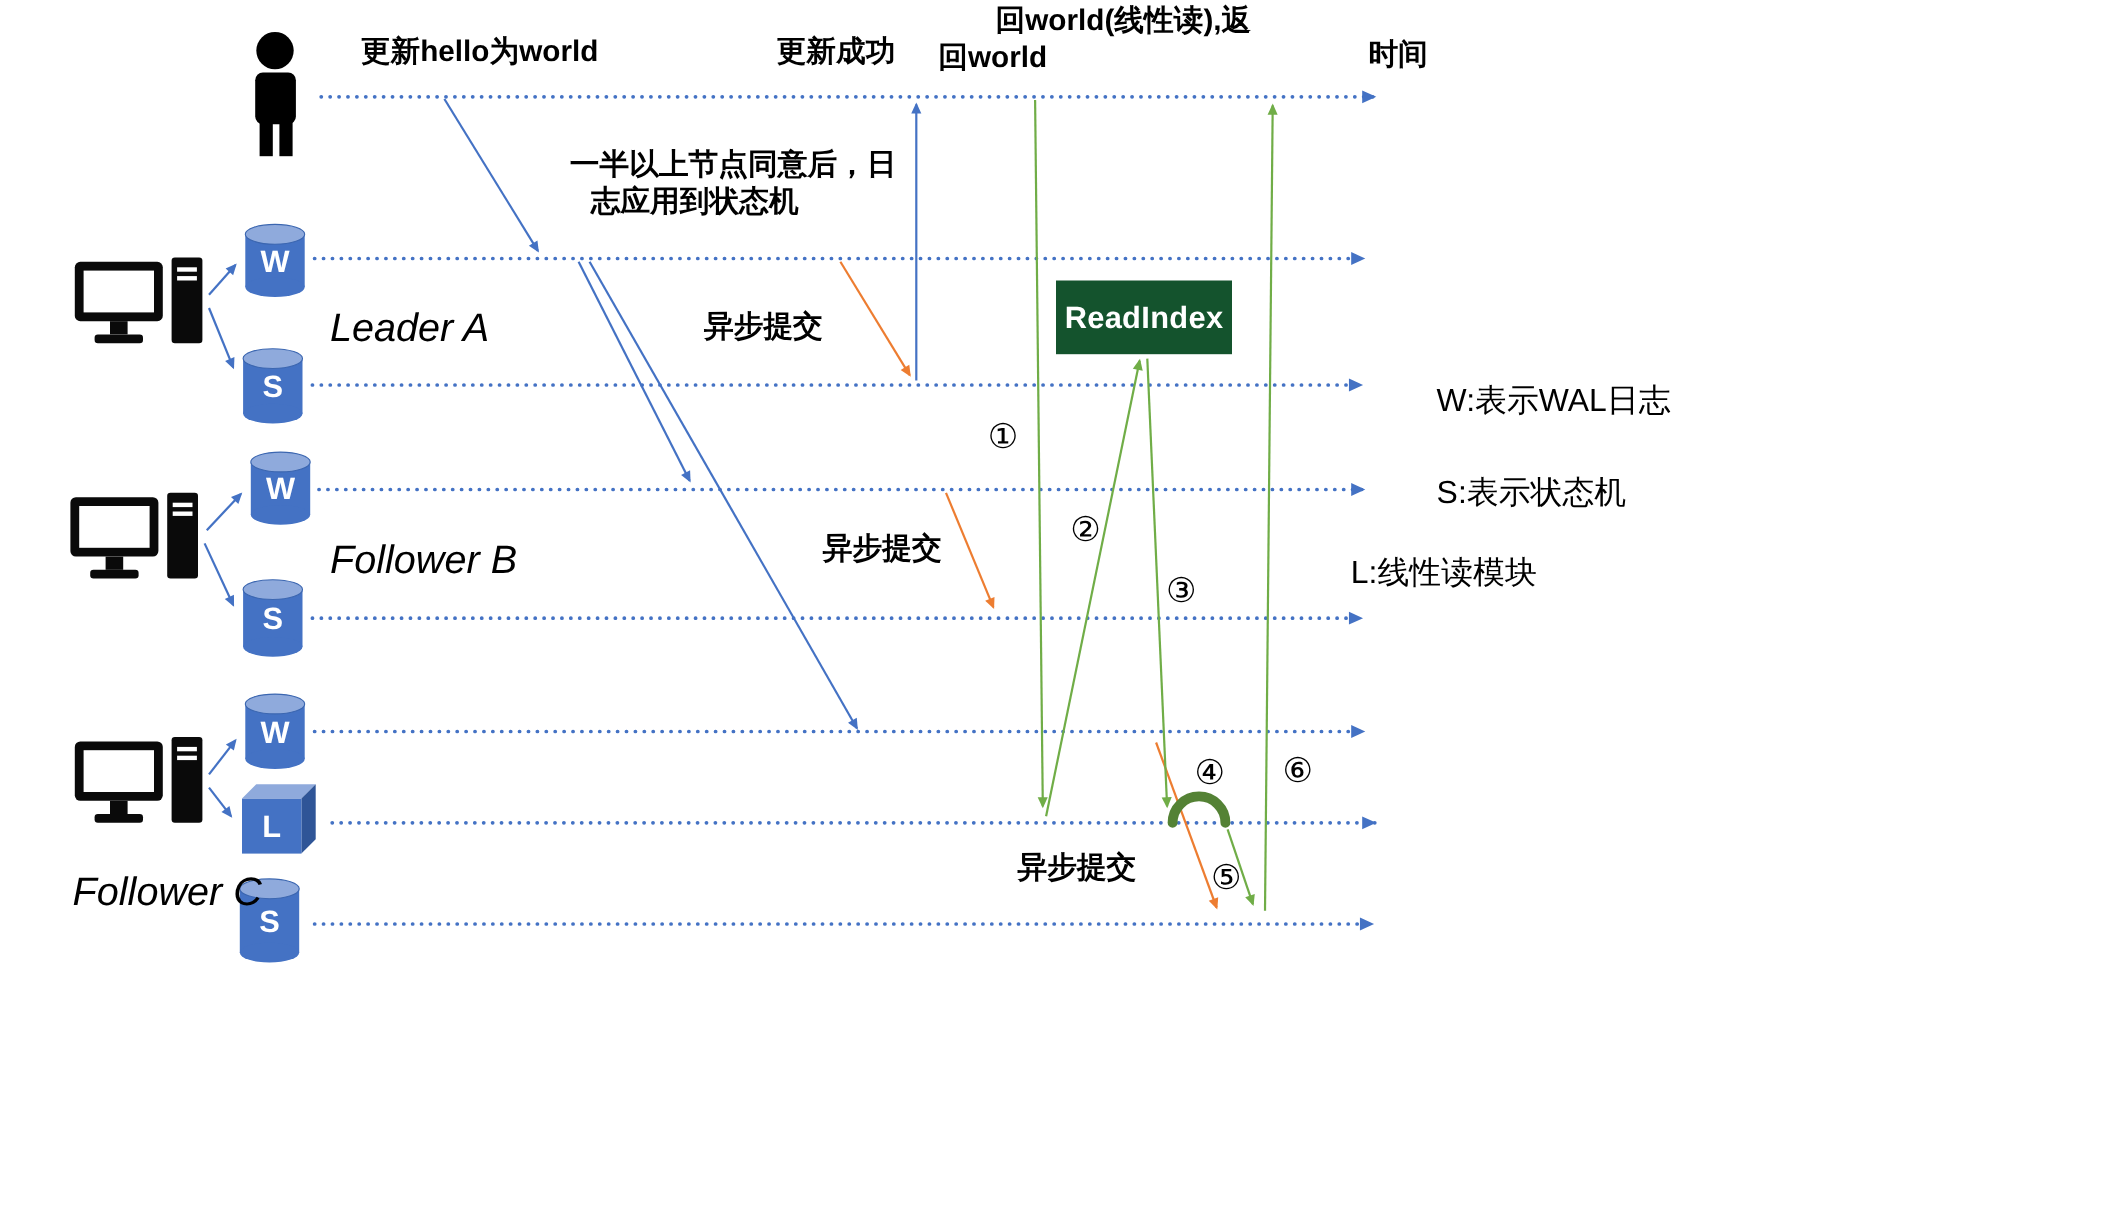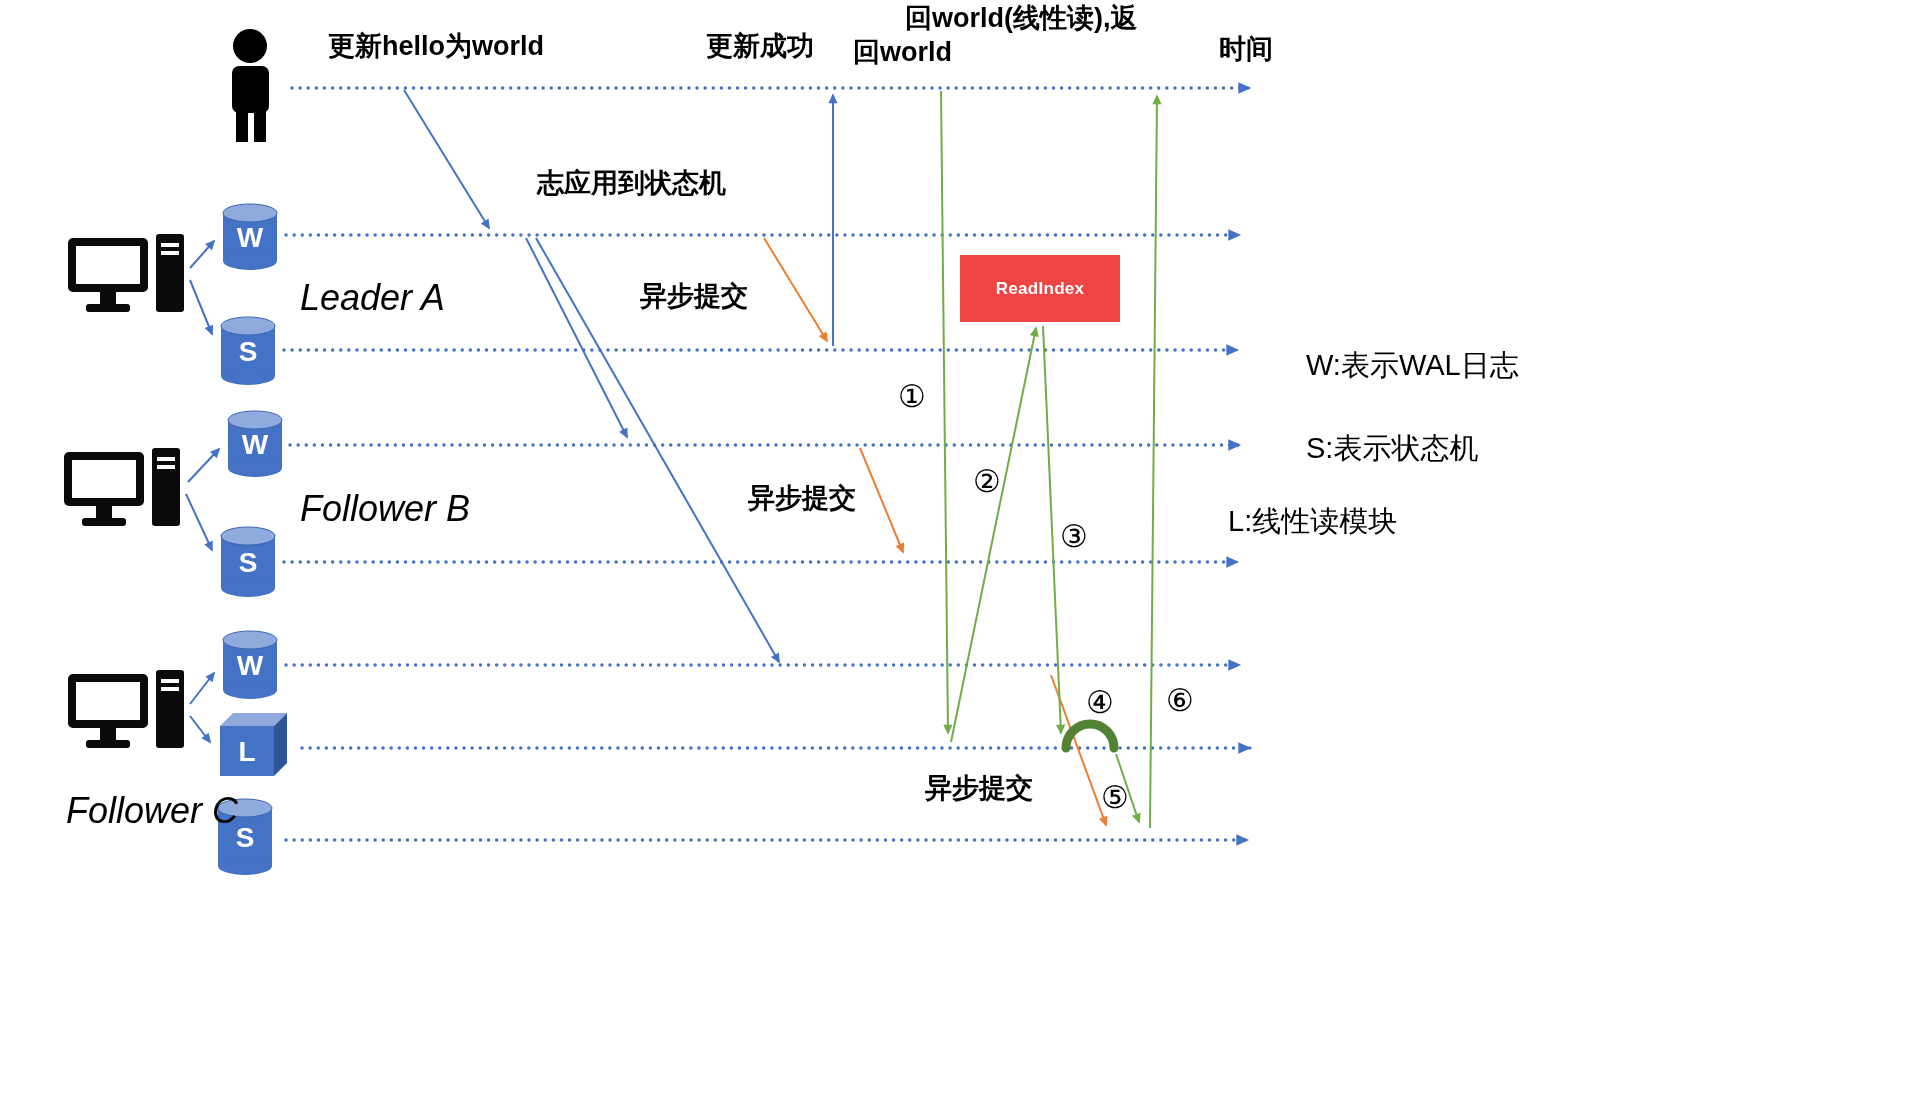--- a/index.html
+++ b/index.html
@@ -6,22 +6,22 @@
   html,body { background:#ffffff; }
   body { font-family:"Liberation Sans", sans-serif; }
   .canvas { position:relative; width:1920px; height:1095px; background:#ffffff; overflow:hidden; }
   svg.layer { position:absolute; left:0; top:0; }
   .lbl { position:absolute; color:#000; font-size:27px; font-weight:600; white-space:pre; line-height:1.2; }
   .lbl.name { font-weight:400; font-size:36px;font-style:italic; }
   .lbl.legend { font-weight:500; font-size:29px; }
   .step { position:absolute; color:#000; font-size:31px; font-weight:400; }
   .readindex {
     position:absolute; left:960px; top:255px; width:160px; height:67px;
-    background:#ef4444; color:#ffffff; display:flex; align-items:center; justify-content:center;
-    font-size:17px; font-weight:600; letter-spacing:.3px;
+    background:#14532d; color:#ffffff; display:flex; align-items:center; justify-content:center;
+    font-size:28px; font-weight:600; letter-spacing:.3px;
   }
   .cyl-letter { fill:#ffffff; font-size:28px; font-weight:600; font-family:"Liberation Sans",sans-serif; text-anchor:middle; }
   .tl { stroke:#4472C4; stroke-width:3.4; stroke-dasharray:0.1 8; stroke-linecap:round; fill:none; }
   .arr-b { stroke:#4472C4; stroke-width:2; fill:none; }
   .arr-o { stroke:#ED7D31; stroke-width:2; fill:none; }
   .arr-g { stroke:#70AD47; stroke-width:2; fill:none; }
   .arc-g { stroke:#548235; stroke-width:9; fill:none; stroke-linecap:round; }
 </style>
 </head>
 <body>
@@ -145,22 +145,23 @@
     <line class="arr-g" x1="1043" y1="326" x2="1061" y2="733" marker-end="url(#ag)"></line>
     <path class="arc-g" d="M 1066 748 A 24 24 0 0 1 1114 748"></path>
     <line class="arr-g" x1="1116" y1="754" x2="1139" y2="822" marker-end="url(#ag)"></line>
     <line class="arr-g" x1="1150" y1="828" x2="1157" y2="96" marker-end="url(#ag)"></line>
   </svg>
 
   <div class="lbl" style="left:328px; top:30px;">更新hello为world</div>
   <div class="lbl" style="left:706px; top:30px;">更新成功</div>
   <div class="lbl" style="left:905px; top:2px;">回world(线性读),返</div>
   <div class="lbl" style="left:853px; top:36px;">回world</div>
-  <div class="lbl" style="left:1219px; top:33px;text-align:center;">时间</div>
+  <div class="lbl" style="left:1244px; top:33px;text-align:center;">时间</div>
 
+  <div class="lbl" style="left:518px; top:133px;">一半以上节点同意后，日</div>
   <div class="lbl" style="left:505px; top:167px;margin-left:32px;">志应用到状态机</div>
 
   <div class="lbl" style="left:640px; top:280px;">异步提交</div>
   <div class="lbl" style="left:748px; top:482px;">异步提交</div>
   <div class="lbl" style="left:925px; top:772px;">异步提交</div>
 
   <div class="lbl name" style="left:300px; top:276px;">Leader A</div>
   <div class="lbl name" style="left:300px; top:487px;">Follower B</div>
   <div class="lbl name" style="left:66px;  top:789px;">Follower C</div>
 

